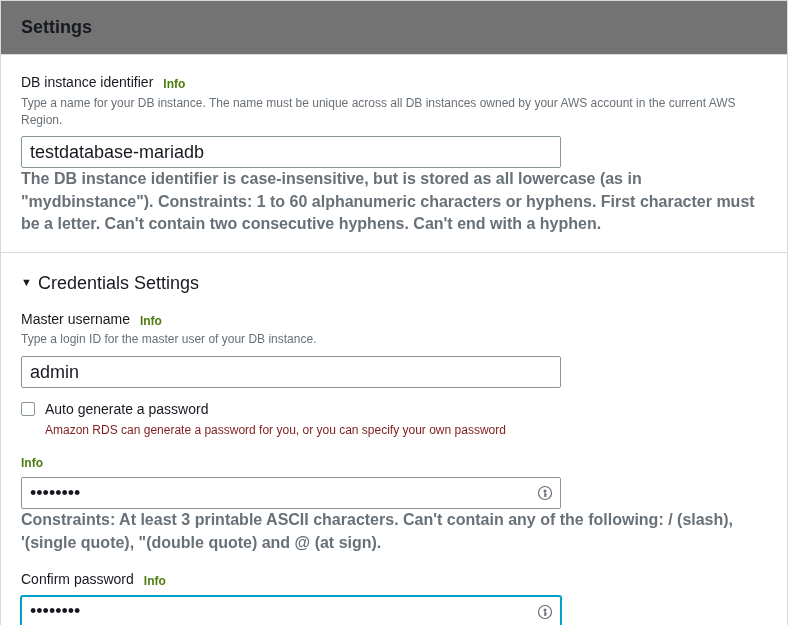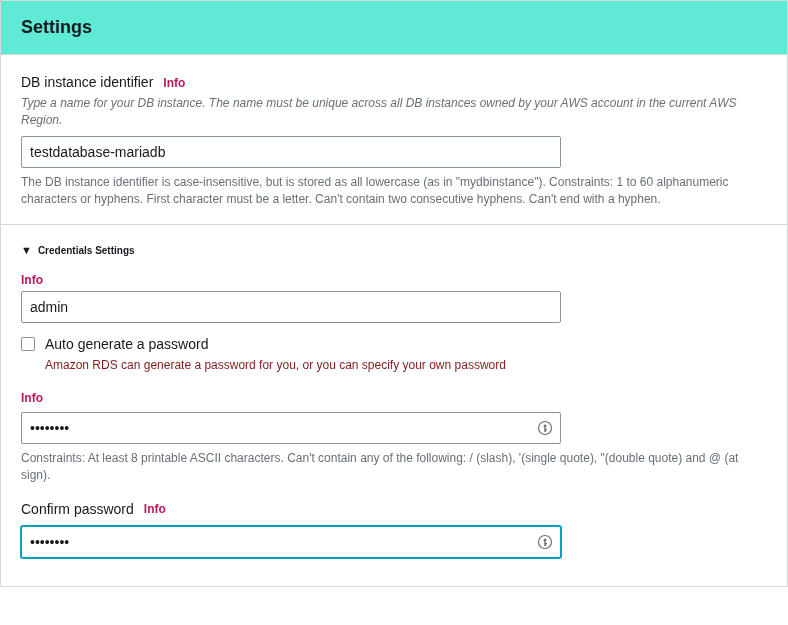--- a/index.html
+++ b/index.html
@@ -9,71 +9,71 @@
     color: #16191f;
     font-size: 14px;
     line-height: 1.4;
   }
   .panel {
     width: 788px;
     border: 1px solid #d5dbdb;
     background: #fff;
   }
   .panel-header {
-    background: #5eead4;
+    background: #737373;
     border-bottom: 1px solid #d5dbdb;
     padding: 14px 20px;
   }
   .panel-header h1 {
     font-size: 18px;
     font-weight: 700;
   }
   .section {
     padding: 18px 20px 16px;
   }
   .section + .section {
     border-top: 1px solid #d5dbdb;
   }
   .field-label-row {
     display: flex;
-    align-items: center;
+    align-items: flex-end;
     gap: 10px;
     margin-bottom: 2px;
   }
   .field-label {
     font-size: 14px;
     font-weight: 400;
     color: #16191f;
   }
   .info-link {
     font-size: 12px;
     font-weight: 700;
-    color: #be185d;
+    color: #4d7c0f;
     text-decoration: none;
     cursor: pointer;
   }
   .help-text {
     font-size: 12px;
     color: #687078;
     margin-bottom: 8px;
     line-height: 1.4;
-    font-style: italic;
   }
   .constraint-text {
-    font-size: 12px;
+    font-size: 16px;
     color: #687078;
-    margin-top: 6px;
+    margin-top: 0;
     line-height: 1.4;
+    font-weight: bold;
   }
   input[type="text"], input[type="password"] {
     width: 540px;
     max-width: 100%;
     height: 32px;
     padding: 4px 8px;
-    font-size: 14px;
+    font-size: 18px;
     border: 1px solid #879596;
     border-radius: 2px;
     background: #fff;
     color: #16191f;
   }
   .pw-wrap {
     position: relative;
     width: 540px;
     max-width: 100%;
   }
@@ -90,21 +90,21 @@
   }
   .pw-icon svg { width: 16px; height: 16px; }
   .expand-header {
     display: flex;
     align-items: center;
     gap: 6px;
     cursor: pointer;
     margin-bottom: 14px;
   }
   .expand-header .caret { font-size: 11px; color: #16191f; }
-  .expand-header .title { font-size: 10px; font-weight: 700; text-align: center; }
+  .expand-header .title { font-size: 18px; font-weight: 400; text-align: center; }
   .checkbox-row {
     display: flex;
     align-items: flex-start;
     gap: 10px;
     margin-top: 12px;
     margin-bottom: 8px;
   }
   .checkbox-box {
     width: 14px; height: 14px;
     border: 1px solid #879596;
@@ -144,22 +144,24 @@
 
   <div class="section">
 
     <div class="expand-header">
       <span class="caret">▼</span>
       <span class="title">Credentials Settings</span>
     </div>
 
     <div class="field-block">
       <div class="field-label-row">
+        <span class="field-label">Master username</span>
         <a class="info-link">Info</a>
       </div>
+      <div class="help-text">Type a login ID for the master user of your DB instance.</div>
       <input type="text" value="admin" style="">
 
       <div class="checkbox-row">
         <div class="checkbox-box"></div>
         <div>
           <div class="checkbox-label">Auto generate a password</div>
           <div class="checkbox-help">Amazon RDS can generate a password for you, or you can specify your own password</div>
         </div>
       </div>
     </div>
@@ -173,21 +175,21 @@
         <span class="pw-icon">
           <svg viewBox="0 0 16 16" fill="none" stroke="currentColor" stroke-width="1.2">
             <circle cx="8" cy="8" r="6.5"></circle>
             <circle cx="8" cy="6" r="1.5" fill="currentColor" stroke="none"></circle>
             <path d="M8 7.5 L8 12" stroke-width="1.5"></path>
             <path d="M8 9.5 L10 9.5" stroke-width="1.2"></path>
             <path d="M8 11 L9.5 11" stroke-width="1.2"></path>
           </svg>
         </span>
       </div>
-      <div class="constraint-text">Constraints: At least 8 printable ASCII characters. Can't contain any of the following: / (slash), '(single quote), "(double quote) and @ (at sign).</div>
+      <div class="constraint-text">Constraints: At least 3 printable ASCII characters. Can't contain any of the following: / (slash), '(single quote), "(double quote) and @ (at sign).</div>
     </div>
 
     <div class="field-block">
       <div class="field-label-row">
         <span class="field-label">Confirm password</span>
         <a class="info-link">Info</a>
       </div>
       <div class="pw-wrap" style="margin-top:6px;">
         <input type="password" class="focused" value="••••••••" style="">
         <span class="pw-icon">

